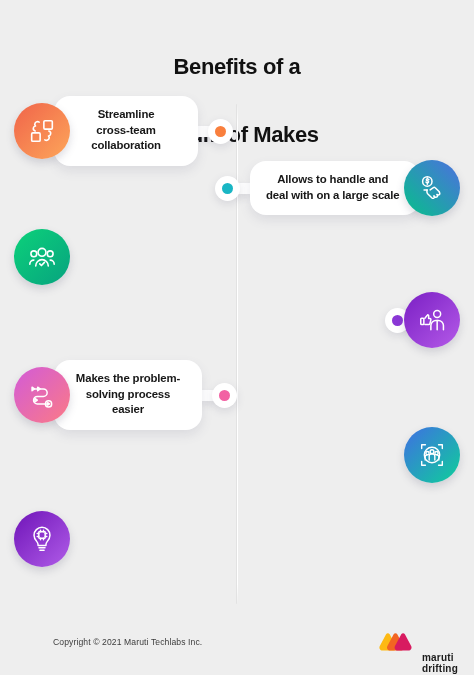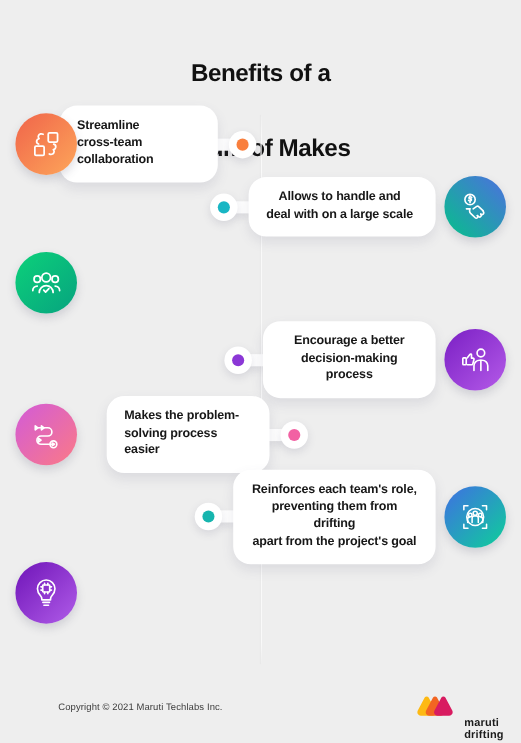--- a/index.html
+++ b/index.html
@@ -51,21 +51,21 @@
     border-radius: 2px;
   }
 
   
   .row {
     position: absolute;
     display: flex;
     align-items: center;
   }
   .row.left  { left: 14px;  flex-direction: row; }
-  .row.right { right: 14px; flex-direction: row-reverse; gap: 24px; }
+  .row.right { right: 14px; flex-direction: row-reverse; }
 
   
   .icon-circle {
     width: 56px;
     height: 56px;
     border-radius: 50%;
     flex: 0 0 56px;
     display: flex;
     align-items: center;
     justify-content: center;
@@ -96,21 +96,21 @@
     align-items: center;
   }
   .card-text {
     font-size: 11.4px;
     font-weight: bold;
     line-height: 1.38;
     color: #171717;
     letter-spacing: -0.15px;
     white-space: pre-line;
   }
-  .row.left  .card-text { }
+  .row.left  .card-text { text-align: center; }
   .row.right .card-text { text-align: center; }
 
   
   .neck {
     width: 16px;
     height: 11px;
     background: #ffffff;
     position: relative;
     z-index: 1;
     margin-left: -3px;
@@ -247,32 +247,28 @@
     <div class="icon-circle" style="background:linear-gradient(135deg,#7a1fc4 0%,#b45ae8 100%);">
       <svg viewBox="0 0 32 32" fill="none" stroke="#ffffff" stroke-width="1.6" stroke-linecap="round" stroke-linejoin="round">
         <circle cx="21.5" cy="9.5" r="3.7"></circle>
         <path d="M14.8 26.5v-4.6c0-3 2.4-5.4 5.4-5.4h2.6c3 0 5.4 2.4 5.4 5.4v4.6"></path>
         <path d="M21.5 16.5v10"></path>
         <path d="M8.4 14.2l2.6-3.4c.4-.6 1.4-.3 1.4.5v3.2h1.4c.7 0 1.2.7 1 1.4l-1.1 4.1c-.1.5-.6.9-1.1.9H8.4"></path>
         <rect x="4" y="14.2" width="3.3" height="6.7" rx="0.8"></rect>
       </svg>
     </div>
     <div class="card-wrap">
-      <div class="card" style="width:157px;">
-        <div class="card-text">Encourage a better
-decision-making process</div>
-      </div>
       <div class="neck"></div>
       <div class="node">
         <div class="dot" style="background:#8b37d6;"></div>
       </div>
     </div>
   </div>
 
-  <div class="row left" style="top:360px;gap:43px;">
+  <div class="row left" style="top:360px;">
     <div class="icon-circle" style="background:linear-gradient(135deg,#d25bd8 0%,#fb7a86 100%);">
       <svg viewBox="0 0 32 32" fill="none" stroke="#ffffff" stroke-width="1.6" stroke-linecap="round" stroke-linejoin="round">
         <path d="M6 9.5h11.5c2.2 0 4 1.8 4 4s-1.8 4-4 4H11c-2.2 0-4 1.8-4 4s1.8 4 4 4h10"></path>
         <path d="M5.4 7.6l2.6 1.9-2.6 1.9z"></path>
         <path d="M11.4 7.6l2.6 1.9-2.6 1.9z"></path>
         <path d="M8.4 19.6l2.6 1.9-2.6 1.9z"></path>
         <circle cx="23" cy="25.5" r="3.3"></circle>
         <path d="M22 24.2l2 1.3-2 1.3z"></path>
       </svg>
     </div>
@@ -294,31 +290,20 @@
         <circle cx="16" cy="16" r="8.2"></circle>
         <path d="M5 9V5h4M23 5h4v4M27 23v4h-4M9 27H5v-4"></path>
         <circle cx="16" cy="12.4" r="2"></circle>
         <path d="M13 21.3v-4.1c0-1.2 1-2.2 2.2-2.2h1.6c1.2 0 2.2 1 2.2 2.2v4.1"></path>
         <circle cx="11.2" cy="14" r="1.7"></circle>
         <path d="M8.7 21.3v-3.4c0-1 .8-1.8 1.8-1.8"></path>
         <circle cx="20.8" cy="14" r="1.7"></circle>
         <path d="M23.3 21.3v-3.4c0-1-.8-1.8-1.8-1.8"></path>
       </svg>
     </div>
-    <div class="card-wrap">
-      <div class="card" style="width:184px;">
-        <div class="card-text">Reinforces each team's role,
-preventing them from drifting
-apart from the project's goal</div>
-      </div>
-      <div class="neck"></div>
-      <div class="node">
-        <div class="dot" style="background:#16b5ae;"></div>
-      </div>
-    </div>
   </div>
 
   <div class="row left" style="top:511px;">
     <div class="icon-circle" style="background:linear-gradient(135deg,#6f14b8 0%,#b05ce8 100%);">
       <svg viewBox="0 0 32 32" fill="none" stroke="#ffffff" stroke-width="1.6" stroke-linecap="round" stroke-linejoin="round">
         <path d="M16 3.5c-4.7 0-8.5 3.8-8.5 8.5 0 3 1.6 5.2 3 6.8.8.9 1.3 2 1.3 3.2v.8h8.4v-.8c0-1.2.5-2.3 1.3-3.2 1.4-1.6 3-3.8 3-6.8 0-4.7-3.8-8.5-8.5-8.5z"></path>
         <path d="M12.8 25.2h6.4M13.8 28h4.4"></path>
         <rect x="12.6" y="8.3" width="6.8" height="6.8" rx="0.6"></rect>
         <path d="M14.4 8.3V6.6M17.6 8.3V6.6M14.4 15.1v1.7M17.6 15.1v1.7M12.6 10.1h-1.7M12.6 13.3h-1.7M19.4 10.1h1.7M19.4 13.3h1.7"></path>
       </svg>

